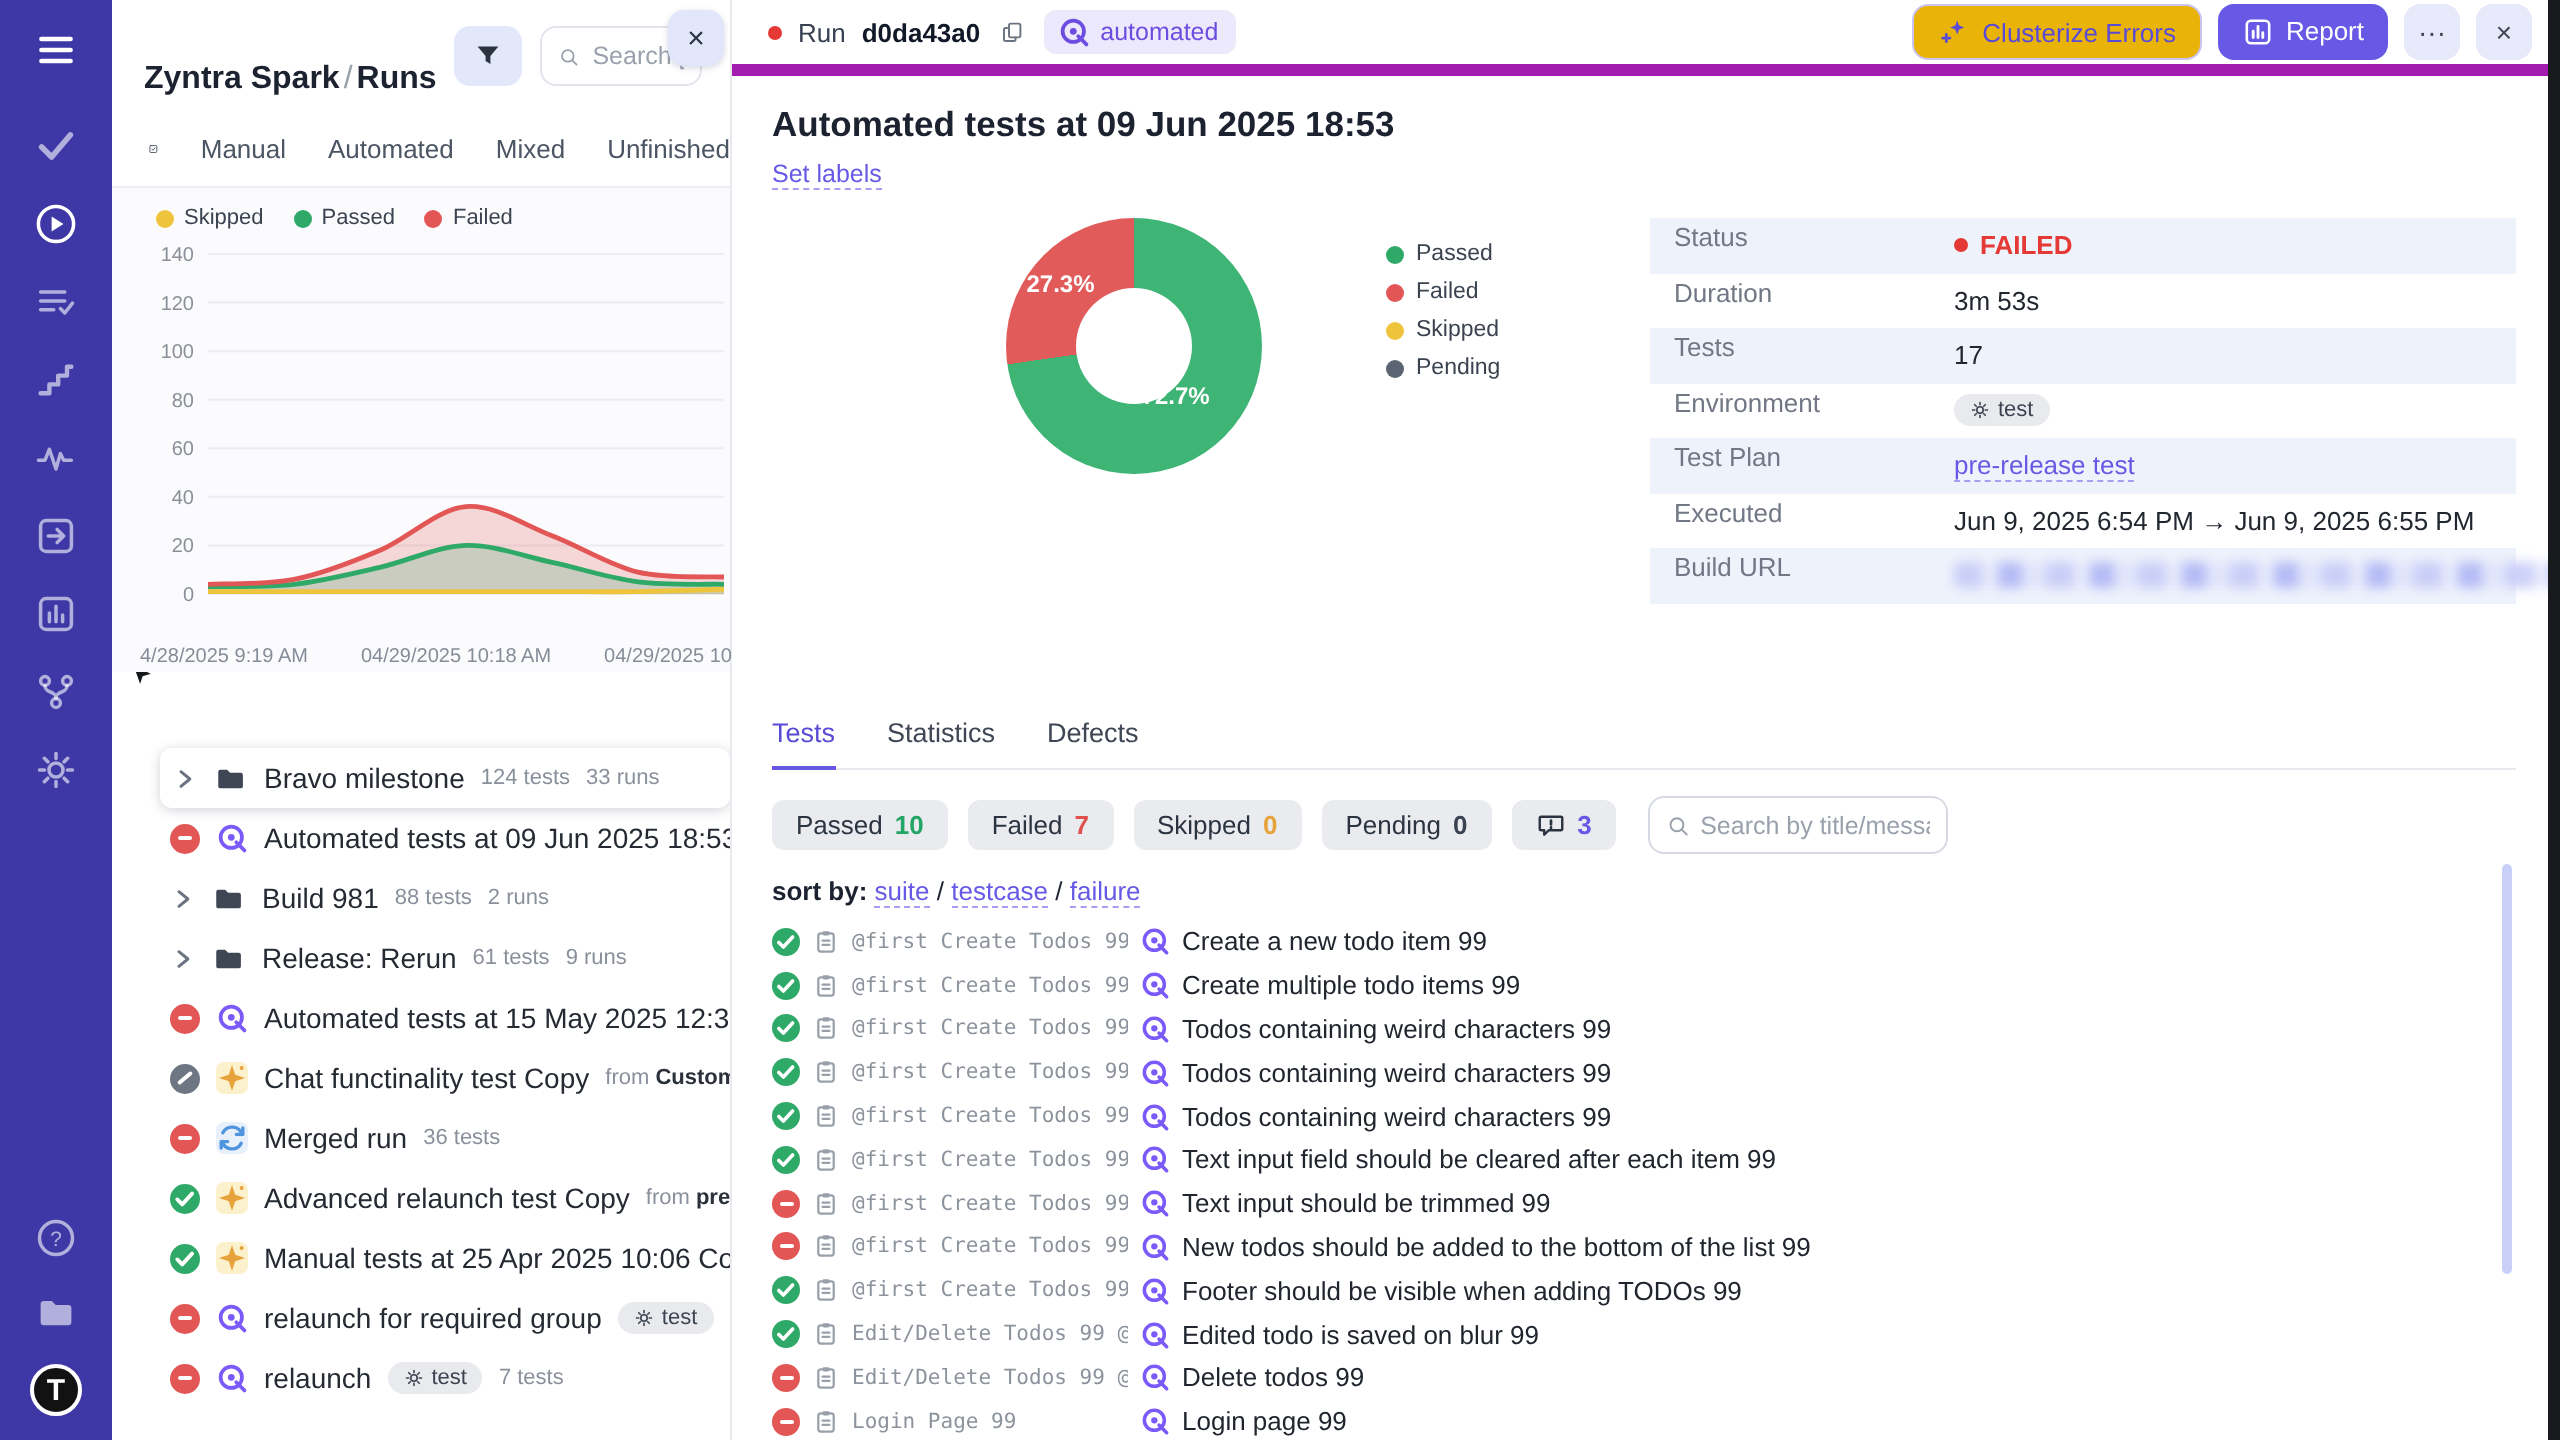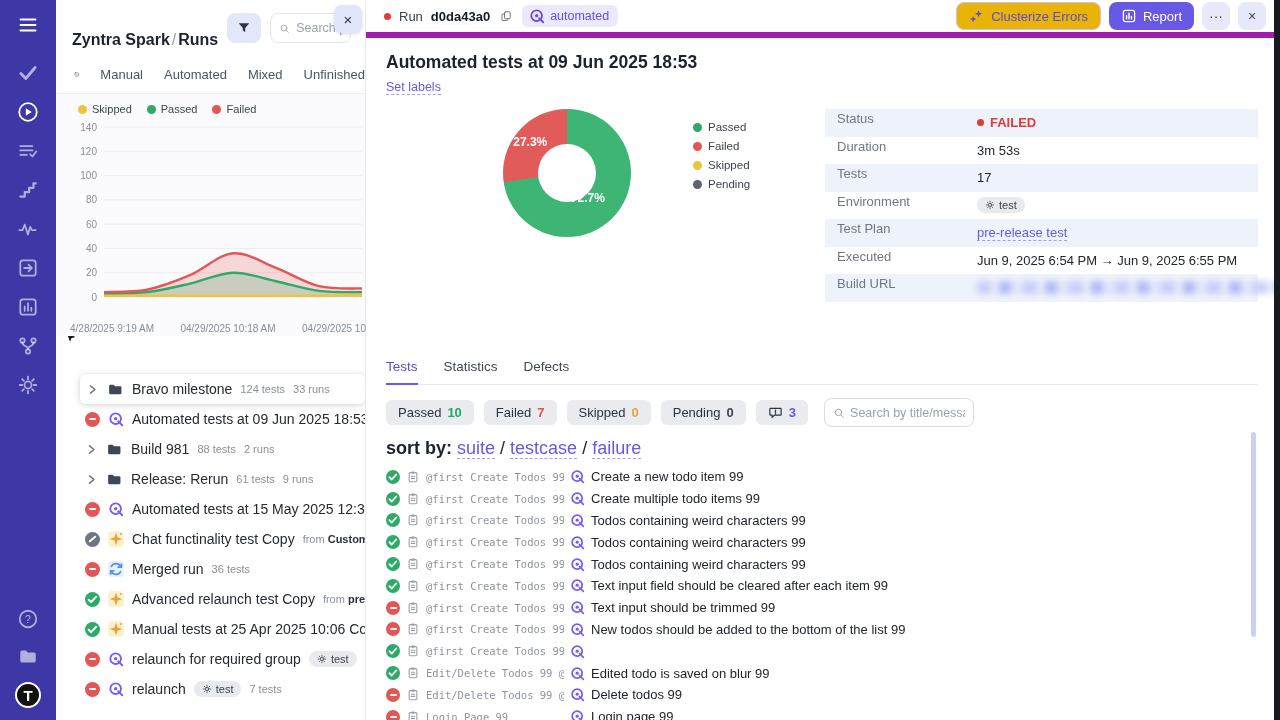--- a/index.html
+++ b/index.html
@@ -64,21 +64,21 @@
   .reddot { width:7px; height:7px; border-radius:50%; background:#e53935; }
   .run-lbl { font-size:13px; color:#374151; }
   .run-id { font-size:13px; font-weight:700; color:#111827; }
   .ic-btn { background:none; border:none; color:#6b7280; cursor:pointer; display:flex; padding:2px; }
   .badge-auto { background:#ece9fc; color:#6d4de0; border-radius:6px; padding:3px 9px 3px 7px; font-size:12.5px;
     display:flex; align-items:center; gap:5px; cursor:pointer; }
   .tb-right { margin-left:auto; display:flex; gap:8px; align-items:center; }
   .btn-cluster { border:1px solid #c9c4f2; background:#eab308; color:#5a4bd6; border-radius:8px; padding:5px 12px;
     font-size:13px; display:flex; gap:6px; align-items:center; cursor:pointer; font-family:inherit; }
   .btn-report { border:none; background:#6759e6; color:#fff; border-radius:8px; padding:6px 12px; font-size:13px;
-    display:flex; gap:6px; align-items:center; cursor:pointer; font-family:inherit; }
+    display:flex; gap:6px; cursor:pointer; font-family:inherit; }
   .btn-sq { width:28px; height:28px; border:none; background:#e7e9fb; color:#3f4654; border-radius:8px;
     font-size:14px; cursor:pointer; line-height:1; }
   .content { padding:14px 22px 0 20px; flex:1; display:flex; flex-direction:column; min-height:0; }
   .page-title { font-size:17.5px; font-weight:700; color:#1c2230; }
   .set-labels { margin-top:7px; font-size:12.5px; color:#6759e6; border-bottom:1px dashed #a79ef0;
     align-self:flex-start; cursor:pointer; }
   .overview { display:flex; margin-top:14px; min-height:234px; }
   .donut { width:128px; height:128px; border-radius:50%; margin-left:117px; position:relative; flex:0 0 128px; }
   .donut::after { content:""; position:absolute; left:50%; top:50%; width:58px; height:58px; margin:-29px 0 0 -29px;
     background:#fff; border-radius:50%; }
@@ -98,21 +98,21 @@
   .m-tab { padding-bottom:9px; color:#3f4654; cursor:pointer; }
   .m-tab.active { color:#5a4bd6; border-bottom:2px solid #6759e6; margin-bottom:-1px; }
   .chips { display:flex; gap:10px; margin-top:13px; align-items:center; }
   .chip { background:#e9ebef; border-radius:6px; padding:5px 12px; font-size:13px; color:#2b3340;
     display:flex; gap:6px; align-items:center; cursor:pointer; border:none; font-family:inherit; }
   .chip b { font-weight:600; }
   .m-search { width:150px; height:29px; border:1px solid #d6dae2; border-radius:8px; display:flex; align-items:center;
     padding:0 8px; gap:5px; color:#9aa1ad; margin-left:6px; }
   .m-search input { border:none; outline:none; width:100%; font-size:12.5px; font-family:inherit; min-width:0; }
   .m-search input::placeholder { color:#9aa1ad; }
-  .sortrow { margin:11px 0 7px 0; font-size:18px; color:#1c2230; }
+  .sortrow { margin:11px 0 7px 0; font-size:13px; color:#1c2230; }
   .sortrow .sl { color:#6759e6; border-bottom:1px dashed #a79ef0; cursor:pointer; }
   .tests { flex:1; overflow:hidden; }
   .t-row { height:21.8px; display:flex; align-items:center; gap:6px; cursor:pointer; }
   .t-st { width:14px; height:14px; border-radius:50%; flex:0 0 14px; display:flex; align-items:center; justify-content:center; }
   .t-suite { font-family:"DejaVu Sans Mono", monospace; font-size:10.5px; color:#8d939d; width:138px; flex:0 0 138px;
     white-space:nowrap; overflow:hidden; }
   .t-title { font-size:13px; color:#20252e; white-space:nowrap; }
   .clip { color:#9aa0aa; display:flex; }
   .scrollthumb { position:absolute; right:24px; top:432px; width:5px; height:205px; background:#c9d0f8; border-radius:3px; }
   .edge { position:absolute; right:0; top:0; width:6px; height:720px; background:#191a1e; z-index:9; }
@@ -806,20 +806,21 @@
               </svg>
             </span>
             <span class="t-suite">@first Create Todos 99...</span>
             <span style="width: 15px; height: 15px; color: rgb(122, 90, 248); display: flex; flex: 0 0 15px;">
               <svg width="100%" height="100%" viewBox="0 0 18 18" fill="none" stroke="currentColor" stroke-width="1.6" stroke-linecap="round" stroke-linejoin="round">
                 <circle cx="8.6" cy="8.6" r="6" stroke-width="2.1"></circle>
                 <circle cx="8.6" cy="8.6" r="1.9" fill="currentColor" stroke="none"></circle>
                 <path d="M11.4 11.4L16 16" stroke-width="2.1"></path>
               </svg>
             </span>
+            <span class="t-title">Footer should be visible when adding TODOs 99</span>
           </div>
           <div class="t-row">
             <span class="t-st st-passed">
               <svg width="100%" height="100%" viewBox="0 0 14 14" fill="none" stroke="currentColor" stroke-width="1.6" stroke-linecap="round" stroke-linejoin="round">
                 <path d="M3.4 7.2l2.3 2.3 4.6-5" stroke="#fff" stroke-width="1.8" stroke-linecap="round" stroke-linejoin="round" fill="none"></path>
               </svg>
             </span>
             <span class="clip" style="display: flex; width: 14px; height: 14px;">
               <svg width="100%" height="100%" viewBox="0 0 20 20" fill="none" stroke="currentColor" stroke-width="1.6" stroke-linecap="round" stroke-linejoin="round">
                 <rect x="4.5" y="3.8" width="11" height="13" rx="1.8"></rect>

